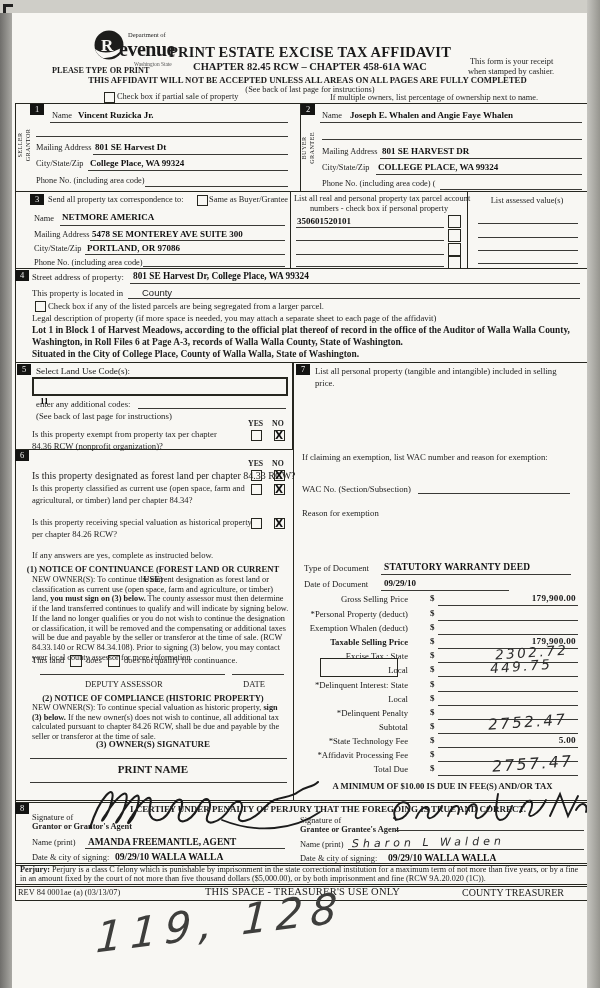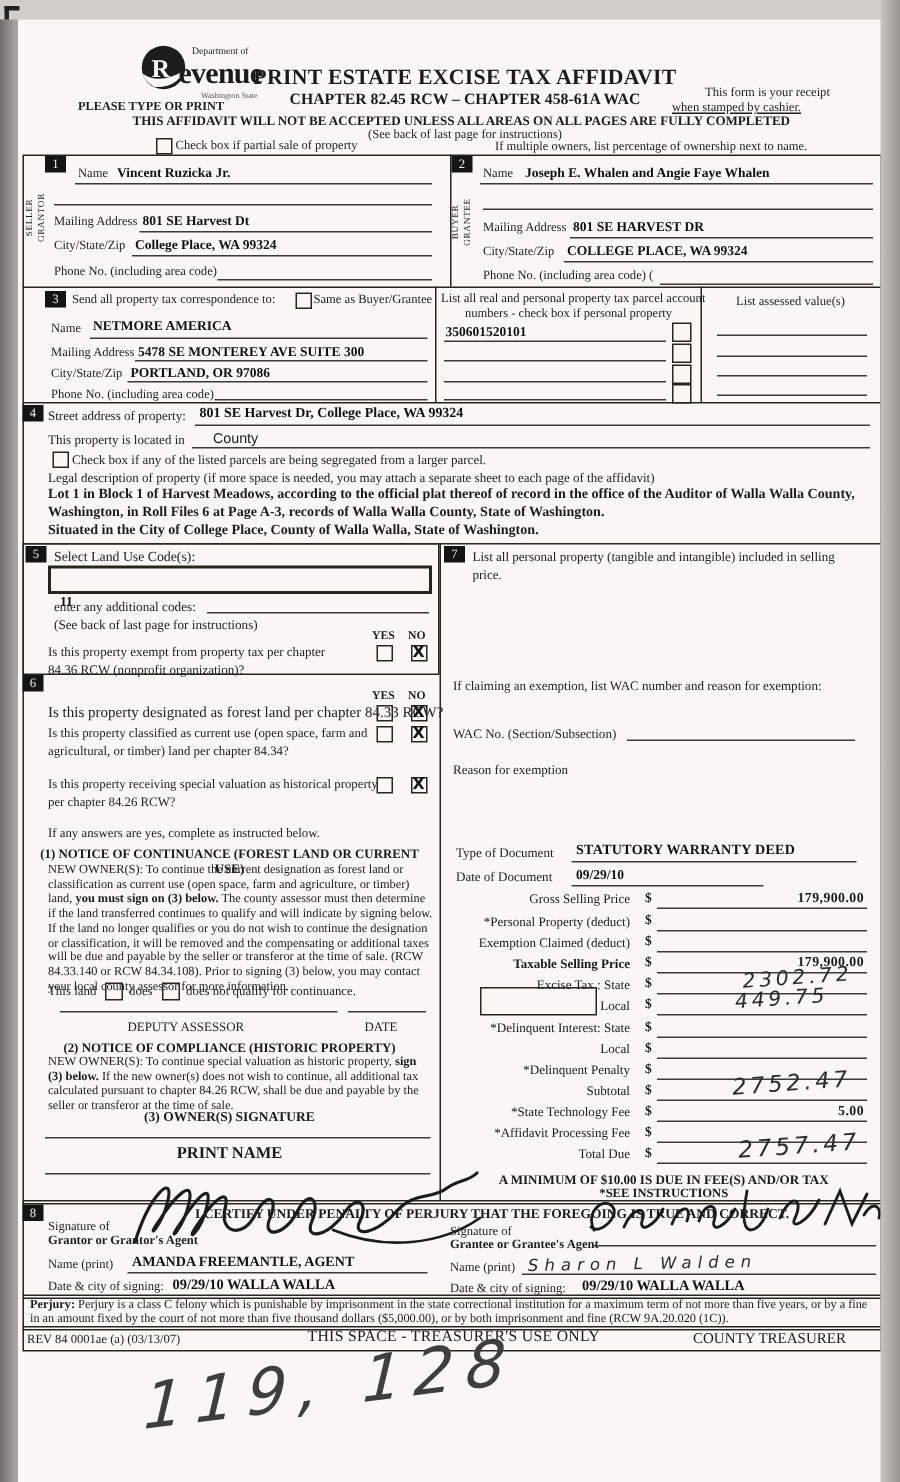--- a/index.html
+++ b/index.html
@@ -17,21 +17,21 @@
   .vl{position:absolute;border-left:1.2px solid #26261f;}
   .tab{position:absolute;width:14px;height:11px;background:#141412;color:#ececec;
        font-size:8.5px;line-height:11px;text-align:center;font-family:"Liberation Serif",serif;}
   .cb{position:absolute;width:9px;height:9px;border:1.2px solid #26261f;background:transparent;}
   .cb.checked::after{content:"X";position:absolute;left:0px;top:-2.5px;font-size:10.5px;font-weight:bold;
        font-family:"DejaVu Sans",sans-serif;color:#111;}
   .vlabel{position:absolute;transform:rotate(-90deg);font-size:6.2px;letter-spacing:.4px;
        text-align:center;line-height:7.6px;width:60px;height:16px;}
   .para{position:absolute;font-size:8.25px;line-height:9.7px;text-align:left;color:#1c1c1c;}
   .mrow{position:absolute;left:0;width:600px;height:14px;}
-  .mlabel{position:absolute;right:180px;top:0;font-size:8.7px;white-space:nowrap;text-align:right;}
+  .mlabel{position:absolute;right:192px;top:0;font-size:8.7px;white-space:nowrap;text-align:right;}
   .mdollar{position:absolute;left:430px;top:-1px;font-size:9px;font-weight:bold;}
   .mline{position:absolute;left:438px;right:22px;top:10.5px;border-bottom:1px solid #3a3a36;}
   .mval{position:absolute;right:24px;top:-1px;font-size:9.2px;font-weight:bold;letter-spacing:.3px;}
   .hv{position:absolute;right:32px;top:-7px;font-size:13.5px;font-style:italic;letter-spacing:2.5px;
       font-family:"DejaVu Sans",sans-serif;color:#2c2c2c;transform:rotate(-4deg);white-space:nowrap;}
   .hand-print{position:absolute;font-family:"DejaVu Sans",sans-serif;font-style:italic;color:#2b2b2b;white-space:nowrap;}
   .sig{position:absolute;}
   .edge{position:absolute;z-index:5;}
 </style>
 </head>
@@ -53,21 +53,21 @@
   <div class="lbl" style="left:128px;top:31px;font-size:6.5px;">Department of</div>
   <div class="abs" style="left:119px;top:38px;font-size:20px;font-weight:bold;letter-spacing:-.5px;">evenue</div>
   <div class="lbl" style="left:134px;top:61px;font-size:5.4px;color:#555;">Washington State</div>
   <div class="lbl b" style="left:52px;top:66px;font-size:8.2px;">PLEASE TYPE OR PRINT</div>
 
   <div class="abs ctr" style="left:150px;top:44px;width:320px;font-size:14.5px;font-weight:bold;letter-spacing:.2px;">PRINT ESTATE EXCISE TAX AFFIDAVIT</div>
   <div class="abs ctr" style="left:150px;top:61px;width:320px;font-size:10.5px;font-weight:bold;">CHAPTER 82.45 RCW – CHAPTER 458-61A WAC</div>
   <div class="abs ctr" style="left:80px;top:75px;width:455px;font-size:8.7px;font-weight:bold;">THIS AFFIDAVIT WILL NOT BE ACCEPTED UNLESS ALL AREAS ON ALL PAGES ARE FULLY COMPLETED</div>
 
   <div class="lbl" style="left:470px;top:57px;">This form is your receipt</div>
-  <div class="lbl" style="left:448px;top:67px;text-decoration:underline;">when stamped by cashier.</div>
+  <div class="lbl" style="left:468px;top:67px;">when stamped by cashier.</div>
 
   <div class="abs ctr lbl" style="left:200px;top:85px;width:220px;">(See back of last page for instructions)</div>
   <div class="cb" style="left:104px;top:92px;"></div>
   <div class="lbl" style="left:117px;top:92px;">Check box if partial sale of property</div>
   <div class="lbl" style="left:330px;top:93px;">If multiple owners, list percentage of ownership next to name.</div>
 
   <div class="rect" style="left:15px;top:103px;width:571px;height:796px;"></div>
   <div class="hl" style="left:15px;top:191px;width:572px;"></div>
   <div class="hl" style="left:15px;top:268px;width:572px;"></div>
   <div class="hl" style="left:15px;top:362px;width:572px;"></div>
@@ -237,21 +237,21 @@
       <span class="mline"></span>
       <span class="mval">179,900.00</span>
   </div>
   <div class="mrow print" style="top:609px;">
     <span class="mlabel">*Personal Property (deduct)</span>
       <span class="mdollar">$</span>
       <span class="mline"></span>
       <span class="mval"></span>
   </div>
   <div class="mrow print" style="top:623px;">
-    <span class="mlabel">Exemption Claimed (deduct)</span>
+    <span class="mlabel">Exemption Whalen (deduct)</span>
       <span class="mdollar">$</span>
       <span class="mline"></span>
       <span class="mval"></span>
   </div>
   <div class="mrow print" style="top:637px;">
     <span class="mlabel b">Taxable Selling Price</span>
       <span class="mdollar">$</span>
       <span class="mline"></span>
       <span class="mval">179,900.00</span>
   </div>
@@ -305,21 +305,20 @@
       <span class="mval"></span>
   </div>
   <div class="mrow hand" style="top:764px;">
     <span class="mlabel">Total Due</span>
       <span class="mdollar">$</span>
       <span class="mline"></span>
       <span class="hv" style="font-size:15.5px;top:-9px;right:26px;">2757.47</span>
   </div>
 
   <div class="abs ctr b" style="left:300px;top:781px;width:285px;font-size:8.7px;">A MINIMUM OF $10.00 IS DUE IN FEE(S) AND/OR TAX</div>
-  <div class="abs ctr b" style="left:300px;top:791px;width:285px;font-size:8.4px;">*SEE INSTRUCTIONS</div>
 
   <div class="tab" style="left:15px;top:803px;">8</div>
   <div class="abs b" style="left:130px;top:804px;font-size:9px;white-space:nowrap;">I CERTIFY UNDER PENALTY OF PERJURY THAT THE FOREGOING IS TRUE AND CORRECT.</div>
   <div class="lbl" style="left:32px;top:813px;">Signature of</div>
   <div class="lbl b" style="left:32px;top:822px;">Grantor or Grantor's Agent</div>
   <svg class="sig" style="left:82px;top:772px;" width="240" height="66" viewBox="0 0 240 66">
     <path d="M8,56 C18,24 34,10 30,28 C26,46 14,56 24,42 C34,26 48,12 44,30 C40,48 28,58 38,44 C48,28 60,14 56,32 C52,50 40,58 50,44 C60,28 72,18 68,34 C64,50 80,54 88,38 C96,22 104,26 98,40 C92,54 108,52 116,36 C124,20 132,28 126,42 C120,56 138,52 148,36 C156,24 164,30 158,42 C152,54 170,50 182,36 C194,22 206,28 216,20 C224,14 230,16 236,10" fill="none" stroke="#1c1c1c" stroke-width="2.1" stroke-linecap="round"></path>
     <path d="M140,48 C175,62 212,58 238,40" fill="none" stroke="#1c1c1c" stroke-width="1.8" stroke-linecap="round"></path>
   </svg>
   <div class="lbl" style="left:300px;top:816px;">Signature of</div>

